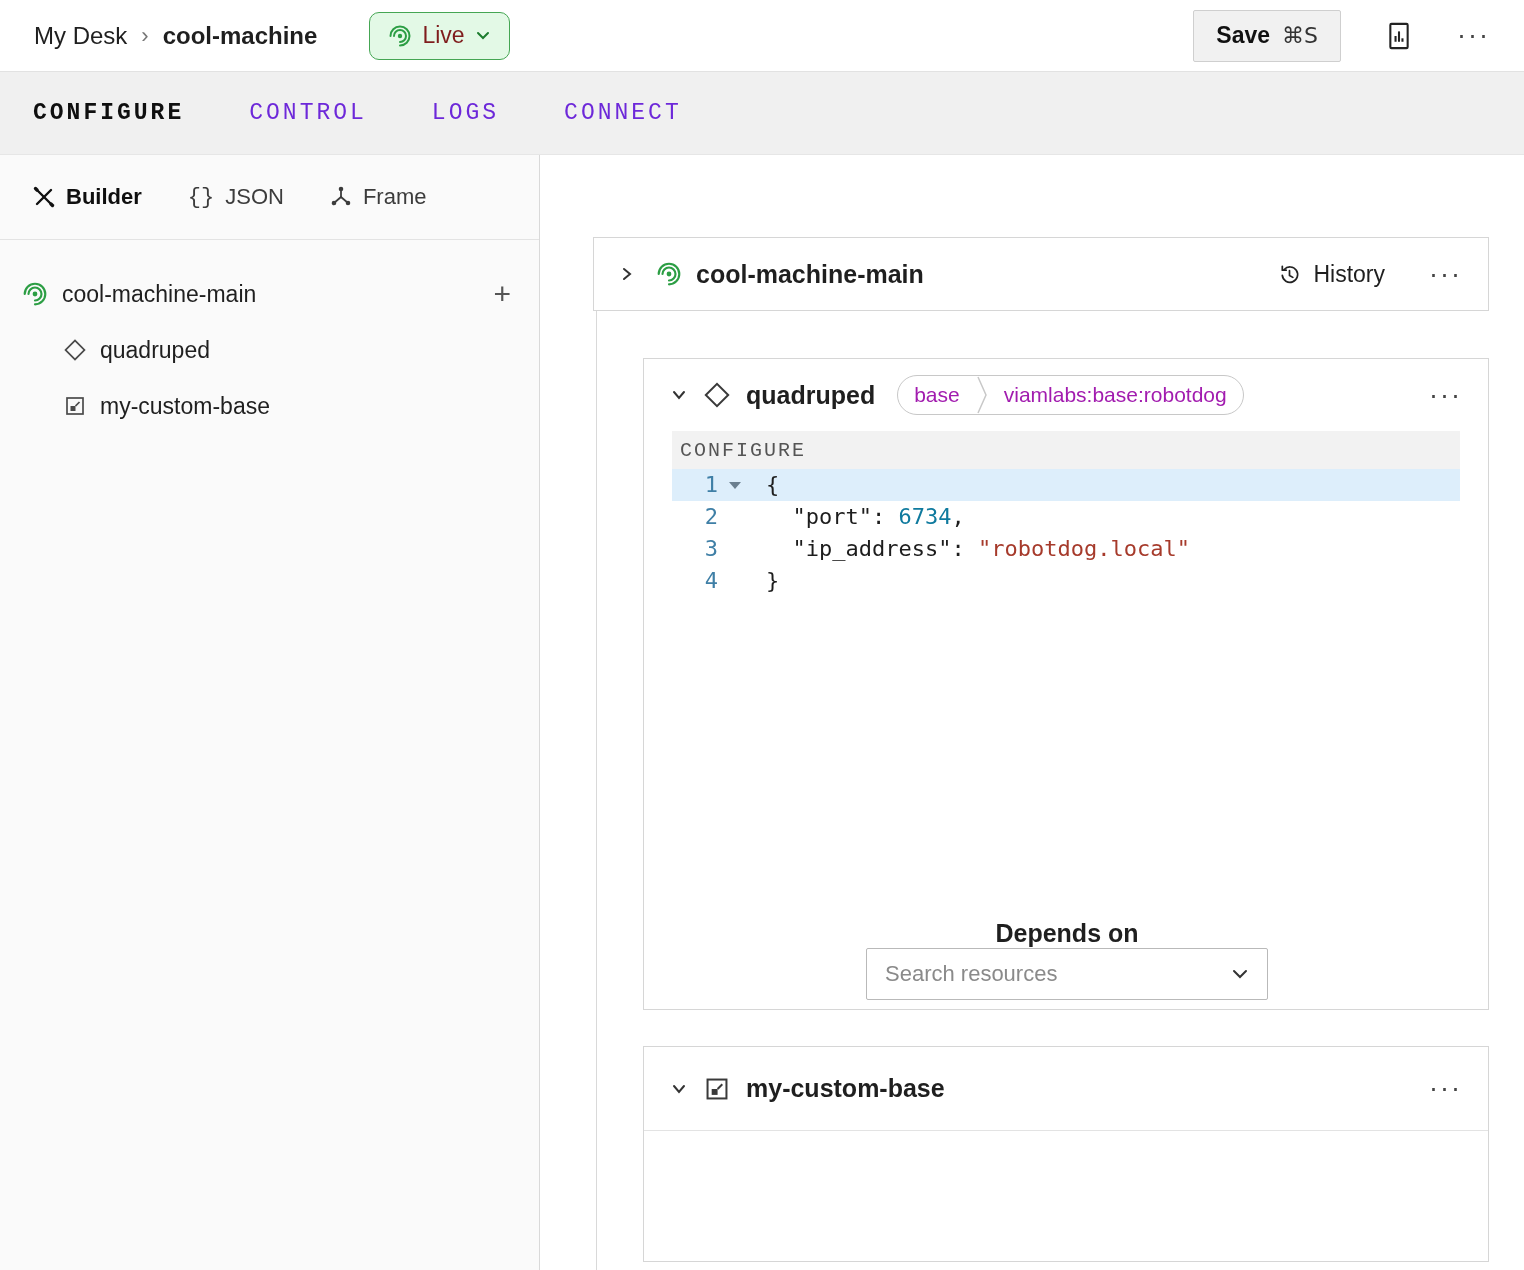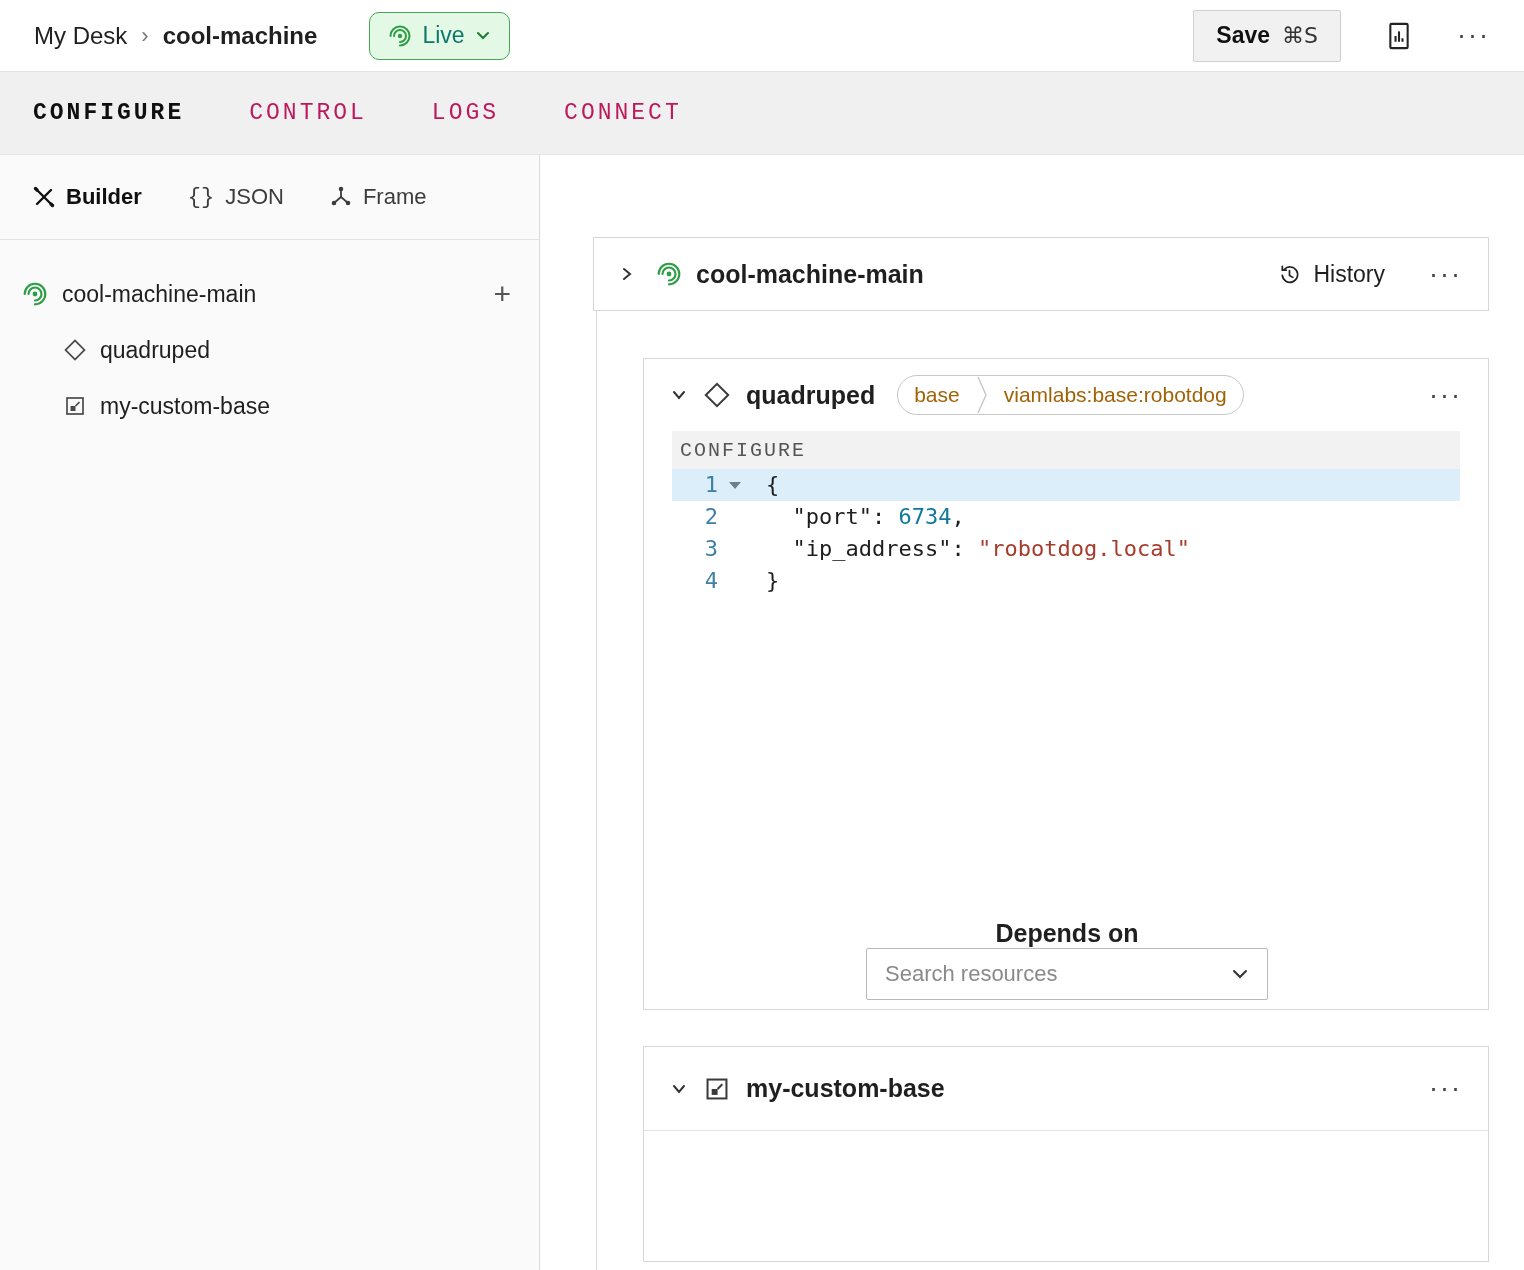--- a/index.html
+++ b/index.html
@@ -7,35 +7,35 @@
     font-family:"Liberation Sans", sans-serif; color:#1f1f1f; }
 
   
   .header { height:72px; display:flex; align-items:center; padding:0 34px;
     background:#fff; border-bottom:1px solid #e2e2e2; }
   .breadcrumb { display:flex; align-items:center; gap:14px; font-size:24px; }
   .breadcrumb .sep { color:#777; font-size:22px; }
   .breadcrumb .current { font-weight:700; }
   .live-pill { margin-left:52px; display:flex; align-items:center; gap:10px;
     height:48px; padding:0 18px; background:#e3f9e6; border:1px solid #45a653;
-    border-radius:10px; color:#0f766e; font-size:23px; cursor:pointer; }
+    border-radius:10px; color:#7f1d1d; font-size:23px; cursor:pointer; }
   .header-right { margin-left:auto; display:flex; align-items:center; gap:44px; }
   .save-btn { display:flex; align-items:center; gap:12px; height:52px; padding:0 22px;
     background:#f1f1f1; border:1px solid #cfcfcf; border-radius:2px; cursor:pointer; }
   .save-btn .save-label { font-size:23px; font-weight:600; color:#111; }
   .save-btn .save-shortcut { font-size:22px; color:#333; font-family:"DejaVu Sans", sans-serif; }
   .icon-btn { background:none; border:none; cursor:pointer; display:flex; align-items:center; }
   .more-btn { font-size:27px; color:#444; letter-spacing:2px; background:none; border:none;
     cursor:pointer; line-height:1; }
 
   
   .tabbar { height:83px; background:#f0f0f0; display:flex; align-items:center;
     padding:0 33px; gap:65px; border-bottom:1px solid #e6e6e6; }
   .tab { font-family:"Liberation Mono", monospace; font-size:23px; letter-spacing:3px;
-    color:#be185d; cursor:pointer; background:none; border:none; }
+    color:#6d28d9; cursor:pointer; background:none; border:none; }
   .tab.active { font-weight:700; color:#0f0f0f; }
 
   
   .content { display:flex; height:1115px; }
 
   
   .sidebar { width:540px; background:#fafafa; border-right:1px solid #d9d9d9;
     display:flex; flex-direction:column; }
   .modebar { height:85px; display:flex; align-items:center; padding:0 33px; gap:46px;
     border-bottom:1px solid #e3e3e3; }
@@ -60,21 +60,21 @@
     padding:0 26px; }
   .card-title { font-size:25px; font-weight:700; }
   .history-btn { margin-left:auto; display:flex; align-items:center; gap:12px; font-size:23px;
     color:#1f1f1f; background:none; border:none; cursor:pointer; }
   .card1 .more-btn { margin-left:44px; }
 
   .card2 { left:103px; top:203px; width:846px; height:652px; }
   .card2 .card-header { height:72px; gap:16px; }
   .badge { display:flex; align-items:center; height:40px; border:1px solid #c8c8c8;
     border-radius:20px; overflow:hidden; margin-left:6px; }
-  .badge .seg { padding:0 16px; font-size:21px; color:#a16207; display:flex; align-items:center; height:100%; }
+  .badge .seg { padding:0 16px; font-size:21px; color:#a21caf; display:flex; align-items:center; height:100%; }
   .configure-bar { margin:0 28px; height:38px; background:#f2f2f2; display:flex; align-items:center;
     padding-left:8px; }
   .configure-label { font-family:"Liberation Mono", monospace; font-size:20px; letter-spacing:2px;
     color:#555; }
   .editor { margin:0 28px; height:428px; font-family:"DejaVu Sans Mono", monospace;
     font-size:22px; background:#fff; cursor:text; }
   .code-line { display:flex; height:32px; line-height:32px; }
   .code-line.active { background:#ddeefb; }
   .gutter { width:46px; text-align:right; color:#3f7fa6; flex:none; }
   .fold { width:34px; flex:none; position:relative; }

